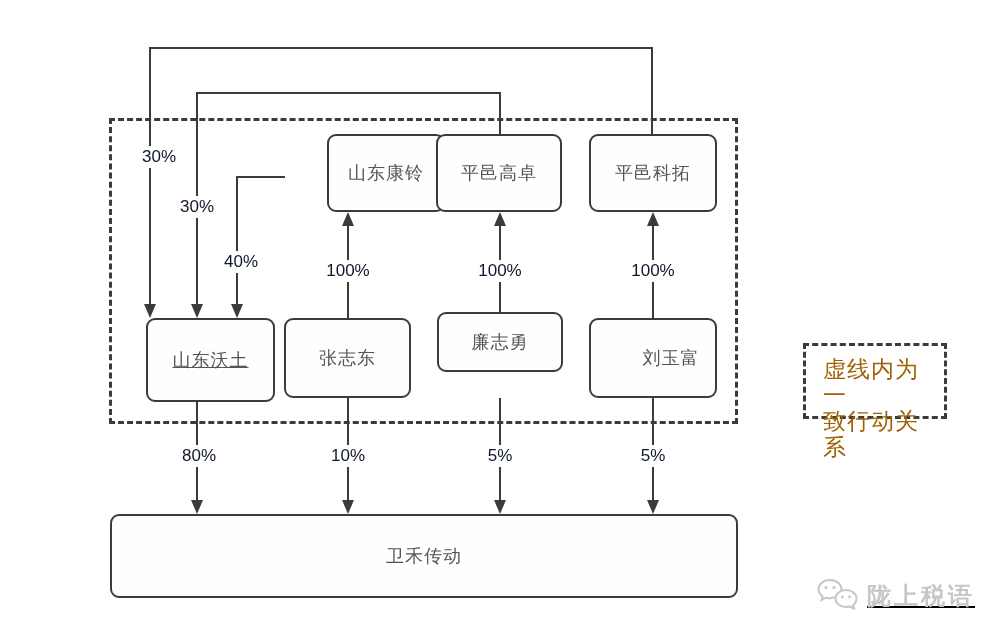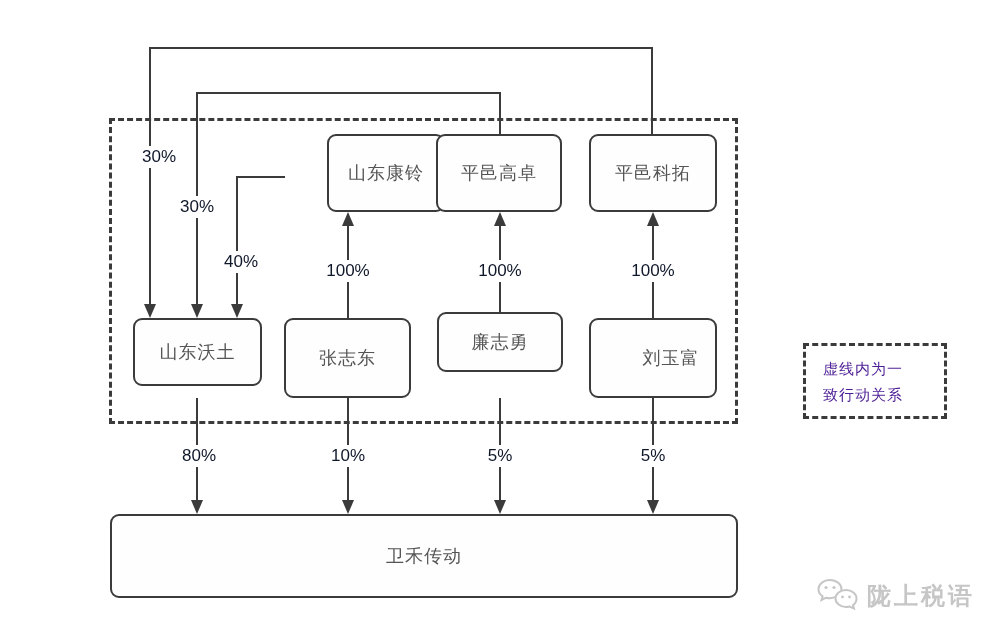--- a/index.html
+++ b/index.html
@@ -38,29 +38,30 @@
   .group-dash{
     position:absolute;box-sizing:border-box;
     border:3px dashed #3b3b3b;background:transparent;
     z-index:0;
   }
 
   
   .note{
     position:absolute;box-sizing:border-box;
     border:3px dashed #3b3b3b;
-    font-size:15px;color:#4c1d95;line-height:26px;
+    font-size:23px;color:#a16207;line-height:26px;
     padding:10px 6px 0 17px;letter-spacing:1px;
     z-index:3;
   }
 
   
   .watermark{
     position:absolute;display:flex;align-items:center;gap:7px;
     z-index:5;
+    text-decoration:underline;
   }
   .watermark .wm-text{
     font-size:24px;font-weight:bold;color:#c6c6c6;
     letter-spacing:3px;text-shadow:1px 1px 0 #ffffff;
   }
 </style>
 </head>
 <body>
 
 <div class="canvas">
@@ -105,21 +106,21 @@
   <div class="ebox" style="left:284px;top:134px;width:118px;height:78px;margin-left:43px;">
     <span>山东康铃</span>
   </div>
   <div class="ebox" style="left:436px;top:134px;width:126px;height:78px;justify-content:center;">
     <span>平邑高卓</span>
   </div>
   <div class="ebox" style="left:589px;top:134px;width:128px;height:78px;">
     <span>平邑科拓</span>
   </div>
 
-  <div class="ebox" style="left:133px;top:318px;width:129px;height:68px;">
+  <div class="ebox" style="left:146px;top:318px;width:129px;height:84px;text-decoration:underline;">
     <span>山东沃土</span>
   </div>
   <div class="ebox" style="left:284px;top:318px;width:127px;height:80px;">
     <span>张志东</span>
   </div>
   <div class="ebox" style="left:437px;top:312px;width:126px;height:60px;">
     <span>廉志勇</span>
   </div>
   <div class="ebox" style="left:589px;top:318px;width:128px;height:80px;padding-left:36px;">
     <span>刘玉富</span>

